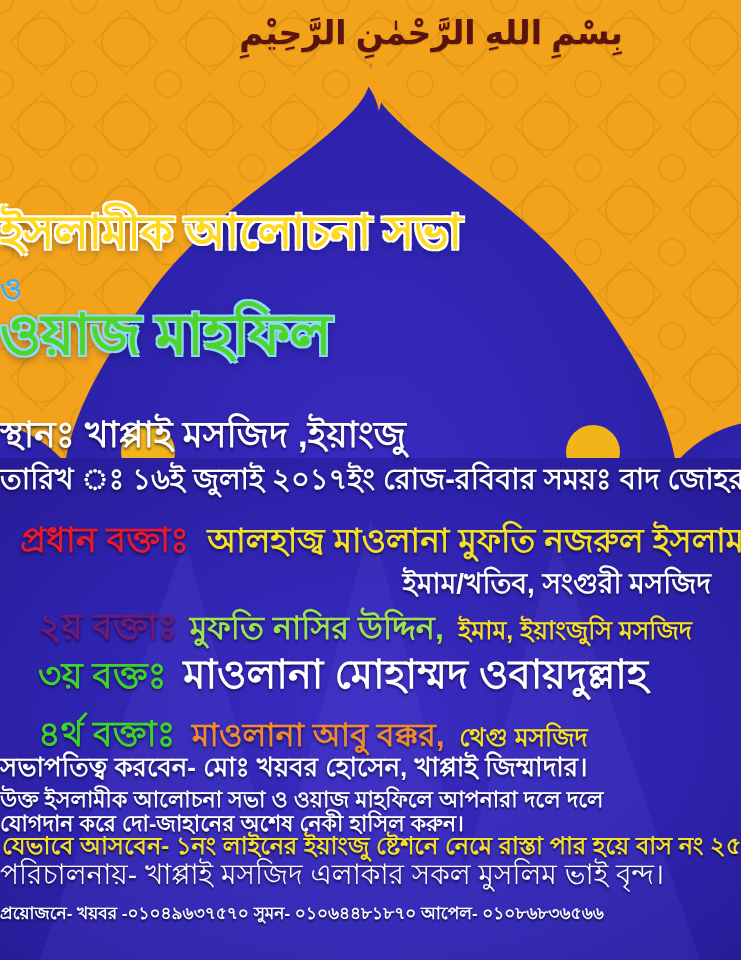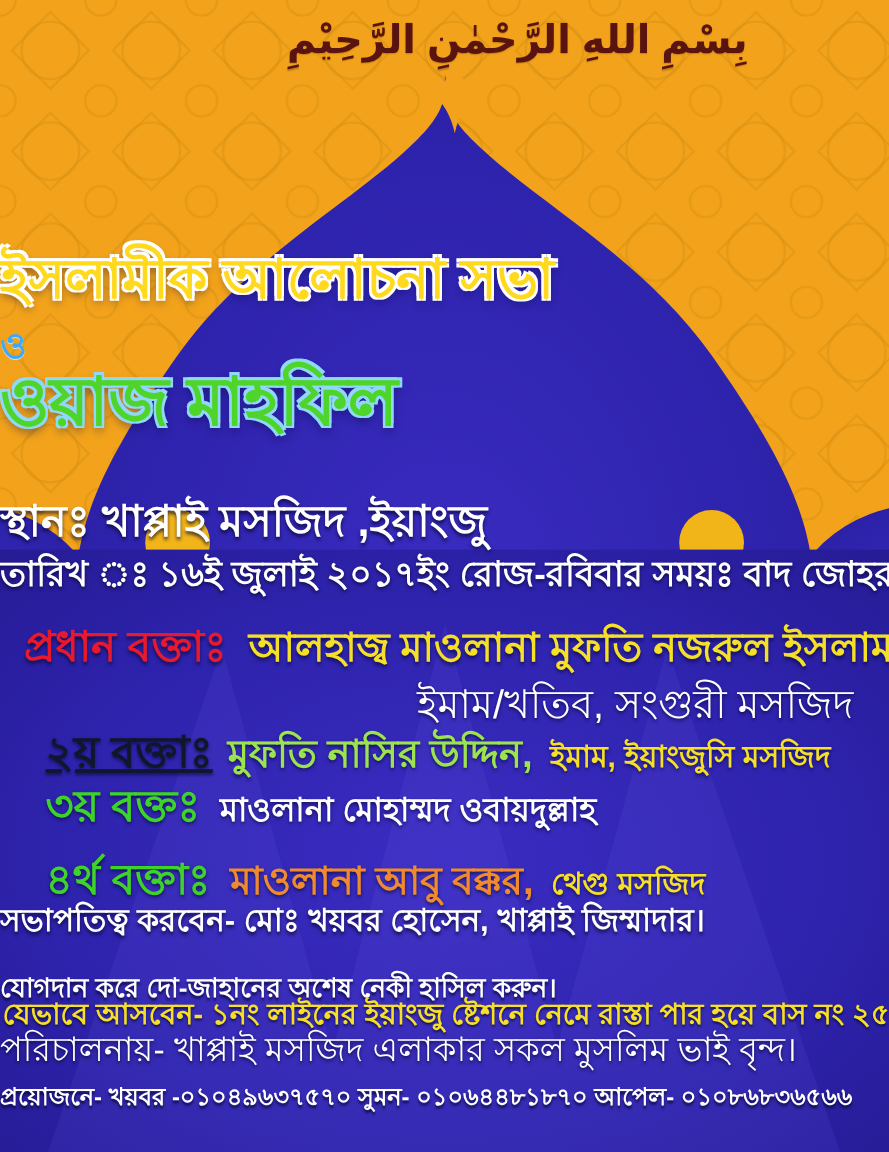--- a/index.html
+++ b/index.html
@@ -41,39 +41,39 @@
   }
   .date{
     top:463px;
     font-size:29px;font-weight:bold;color:#fff;
     text-shadow:0 2px 3px rgba(5,5,40,.7);
   }
   .speaker-row{text-shadow:0 2px 3px rgba(5,5,40,.6);}
   .sp1{top:520px;left:20px;}
   .sp1 .lbl{font-size:35px;font-weight:bold;color:#E8192C;}
   .sp1 .nm{font-size:33px;font-weight:bold;color:#F5E027;margin-left:14px;}
-  .sp1-title{top:568px;right:30px;font-size:33px;font-weight:normal;color:#fff;text-shadow:0 2px 3px rgba(5,5,40,.7);}
+  .sp1-title{top:568px;right:30px;font-size:28px;font-weight:bold;color:#fff;text-shadow:0 2px 3px rgba(5,5,40,.7);}
   .sp2{top:606px;left:38px;}
-  .sp2 .lbl{font-size:36px;font-weight:bold;color:#0f172a;text-decoration:underline;}
+  .sp2 .lbl{font-size:36px;font-weight:bold;color:#701a75;}
   .sp2 .nm{font-size:32px;font-weight:bold;color:#9CE44F;margin-left:8px;}
   .sp2 .ttl{font-size:25px;font-weight:bold;color:#F5E027;margin-left:10px;}
   .sp3{top:651px;left:38px;}
   .sp3 .lbl{font-size:36px;font-weight:bold;color:#3ED32B;}
-  .sp3 .nm{font-size:27px;font-weight:bold;color:#fff;margin-left:12px;}
+  .sp3 .nm{font-size:40px;font-weight:bold;color:#fff;margin-left:12px;}
   .sp3-title{top:693px;right:55px;font-size:25px;font-weight:bold;color:#fff;text-shadow:0 2px 3px rgba(5,5,40,.7);}
   .sp4{top:714px;left:38px;}
   .sp4 .lbl{font-size:35px;font-weight:bold;color:#3ED32B;}
   .sp4 .nm{font-size:32px;font-weight:bold;color:#F08A2E;margin-left:12px;}
   .sp4 .ttl{font-size:25px;font-weight:bold;color:#F5E027;margin-left:10px;}
   .chair{top:753px;font-size:26px;font-weight:bold;color:#fff;text-shadow:0 2px 3px rgba(5,5,40,.7);}
   .inv1{top:787px;font-size:22px;font-weight:bold;color:#fff;text-shadow:0 2px 2px rgba(5,5,40,.7);}
   .inv2{top:811px;font-size:22px;font-weight:bold;color:#fff;text-shadow:0 2px 2px rgba(5,5,40,.7);}
   .directions{top:832px;left:2px;font-size:24px;font-weight:bold;color:#F5E027;text-shadow:0 2px 2px rgba(5,5,40,.7);}
   .organizer{top:859px;font-size:28px;font-weight:normal;color:#fff;text-shadow:0 2px 3px rgba(5,5,40,.75);}
-  .contacts{top:904px;font-size:20px;font-weight:bold;color:#fff;text-shadow:0 2px 2px rgba(5,5,40,.7);}
+  .contacts{top:904px;font-size:17px;font-weight:bold;color:#fff;text-shadow:0 2px 2px rgba(5,5,40,.7);}
   .note{top:932px;font-size:18px;font-weight:bold;color:#E0187C;text-shadow:0 1px 2px rgba(5,5,40,.6);}
 </style>
 </head>
 <body>
 
 <div class="poster">
 
   <svg class="bg" width="741" height="960" viewBox="0 0 741 960" aria-hidden="true">
     <defs>
       <pattern id="arab" width="84" height="84" patternUnits="userSpaceOnUse">
@@ -143,19 +143,20 @@
     <span class="nm">মাওলানা মোহাম্মদ ওবায়দুল্লাহ</span>
   </div>
 
   <div class="line speaker-row sp4">
     <span class="lbl">৪র্থ বক্তাঃ</span>
     <span class="nm">মাওলানা আবু বক্কর,</span>
     <span class="ttl">থেগু মসজিদ</span>
   </div>
 
   <div class="line center chair">সভাপতিত্ব করবেন- মোঃ খয়বর হোসেন, খাপ্পাই জিম্মাদার।</div>
+  <div class="line center inv1">উক্ত ইসলামীক আলোচনা সভা ও ওয়াজ মাহফিলে আপনারা দলে দলে</div>
   <div class="line center inv2">যোগদান করে দো-জাহানের অশেষ নেকী হাসিল করুন।</div>
 
   <div class="line directions">যেভাবে আসবেন- ১নং লাইনের ইয়াংজু ষ্টেশনে নেমে রাস্তা পার হয়ে বাস নং ২৫, ২৫- ১</div>
   <div class="line center organizer">পরিচালনায়- খাপ্পাই মসজিদ এলাকার সকল মুসলিম ভাই বৃন্দ।</div>
   <div class="line center contacts">প্রয়োজনে- খয়বর -০১০৪৯৬৩৭৫৭০ সুমন- ০১০৬৪৪৮১৮৭০ আপেল- ০১০৮৬৮৩৬৫৬৬</div>
 
 </div>
 
 </body></html>

